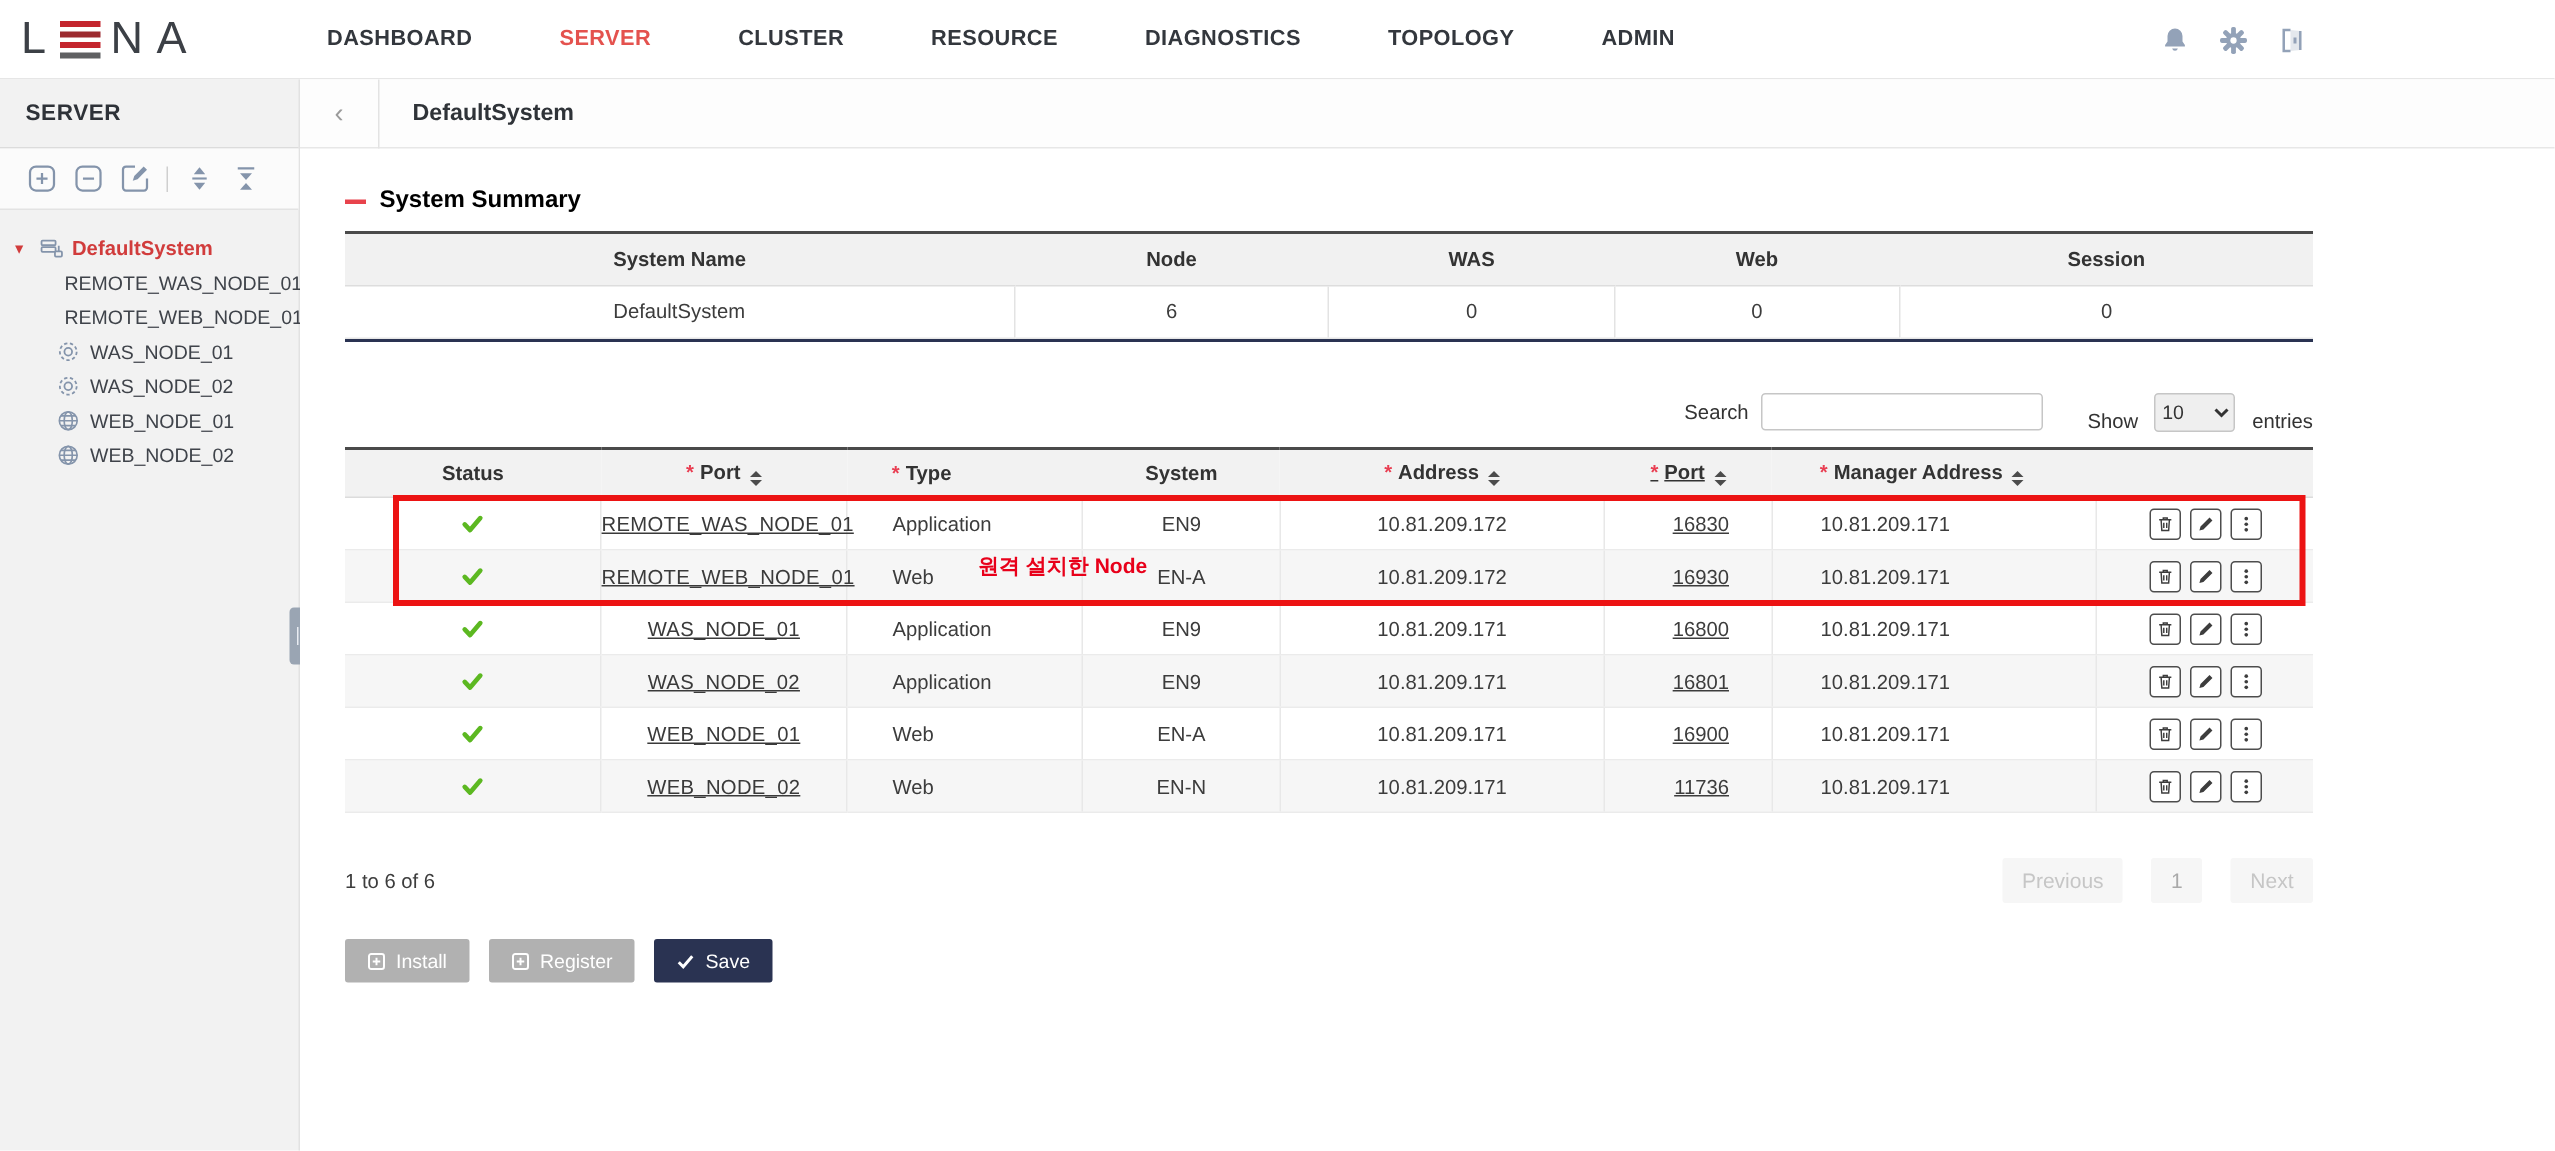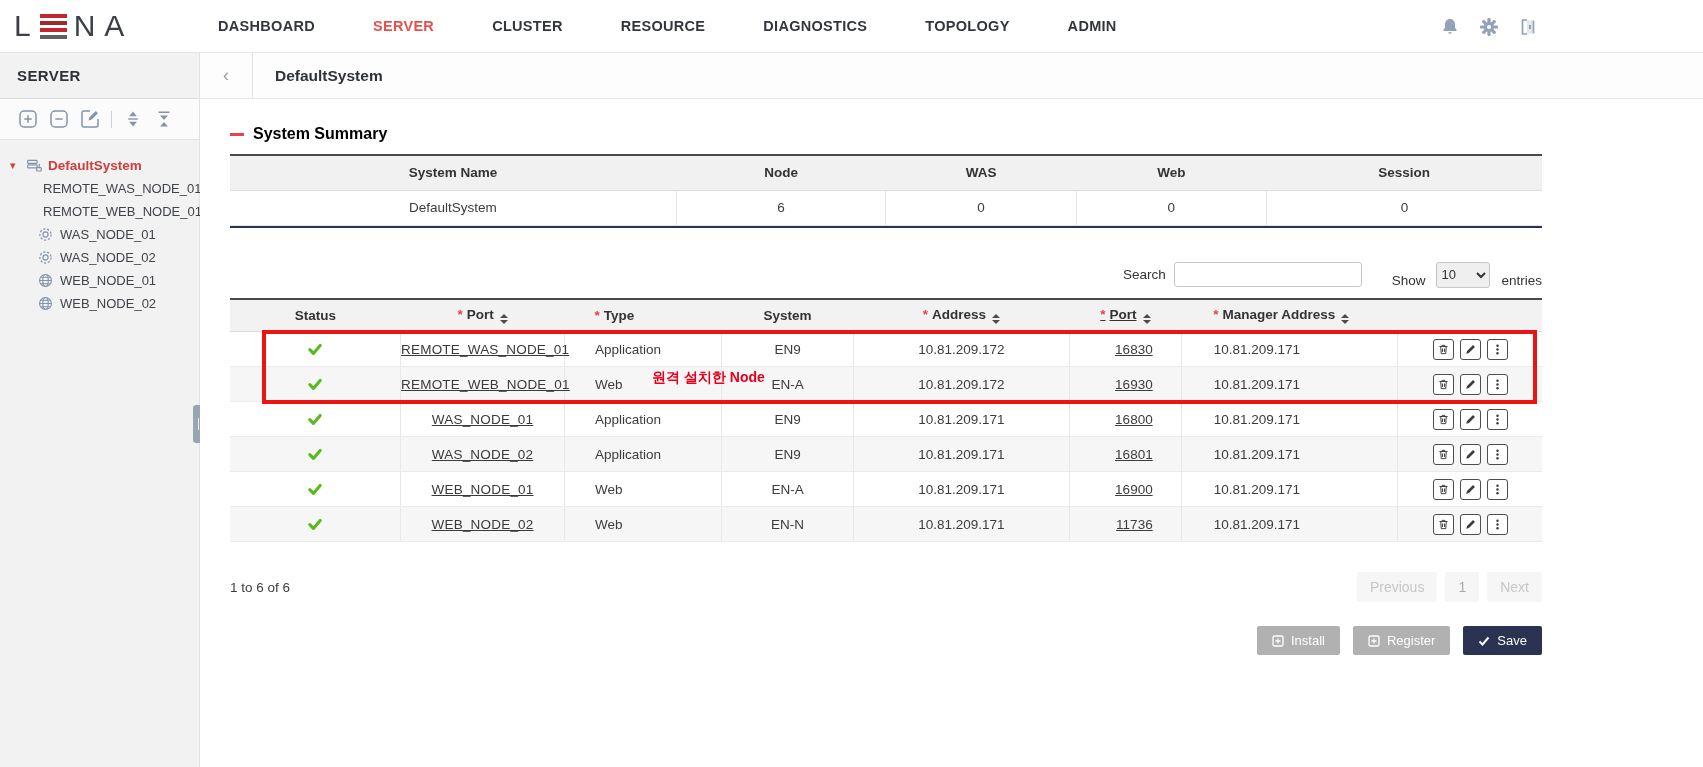--- a/index.html
+++ b/index.html
@@ -112,25 +112,25 @@
   .act svg { width:13px; height:13px; }
 
   .hl-box { position:absolute; left:32px; right:5px; top:32px; height:74px;
     border:4px solid #ec1313; pointer-events:none; z-index:5; }
   .annotation { position:absolute; left:422px; top:71px; z-index:6; font-size:14px; font-weight:700;
     color:#e8001a; pointer-events:none; }
 
   
   .table-footer { margin-top:30px; display:flex; justify-content:space-between; align-items:center; }
   .range-info { font-size:13.5px; color:#3d3d3d; }
-  .pagination { display:flex; gap:8px; }
+  .pagination { display:flex; gap:19px; }
   .page-btn { padding:7px 13px; font-size:14px; background:#f6f6f6; color:#c6c6c6; cursor:pointer; border-radius:2px; }
   .page-btn.num { color:#a9a9a9; }
 
-  .action-row { margin-top:24px; display:flex; justify-content:flex-end; gap:13px; }
+  .action-row { margin-top:24px; display:flex; gap:13px; }
   .btn { height:29px; border:none; border-radius:2px; color:#fff; font-size:13px;
     display:inline-flex; align-items:center; gap:7px; padding:0 15px; cursor:pointer;
     font-family:"Liberation Sans","DejaVu Sans",sans-serif; }
   .btn.gray { background:#b1b1b1; }
   .btn.navy { background:#2a3352; }
   .btn svg { width:12px; height:12px; }
 </style>
 </head>
 <body>
 

